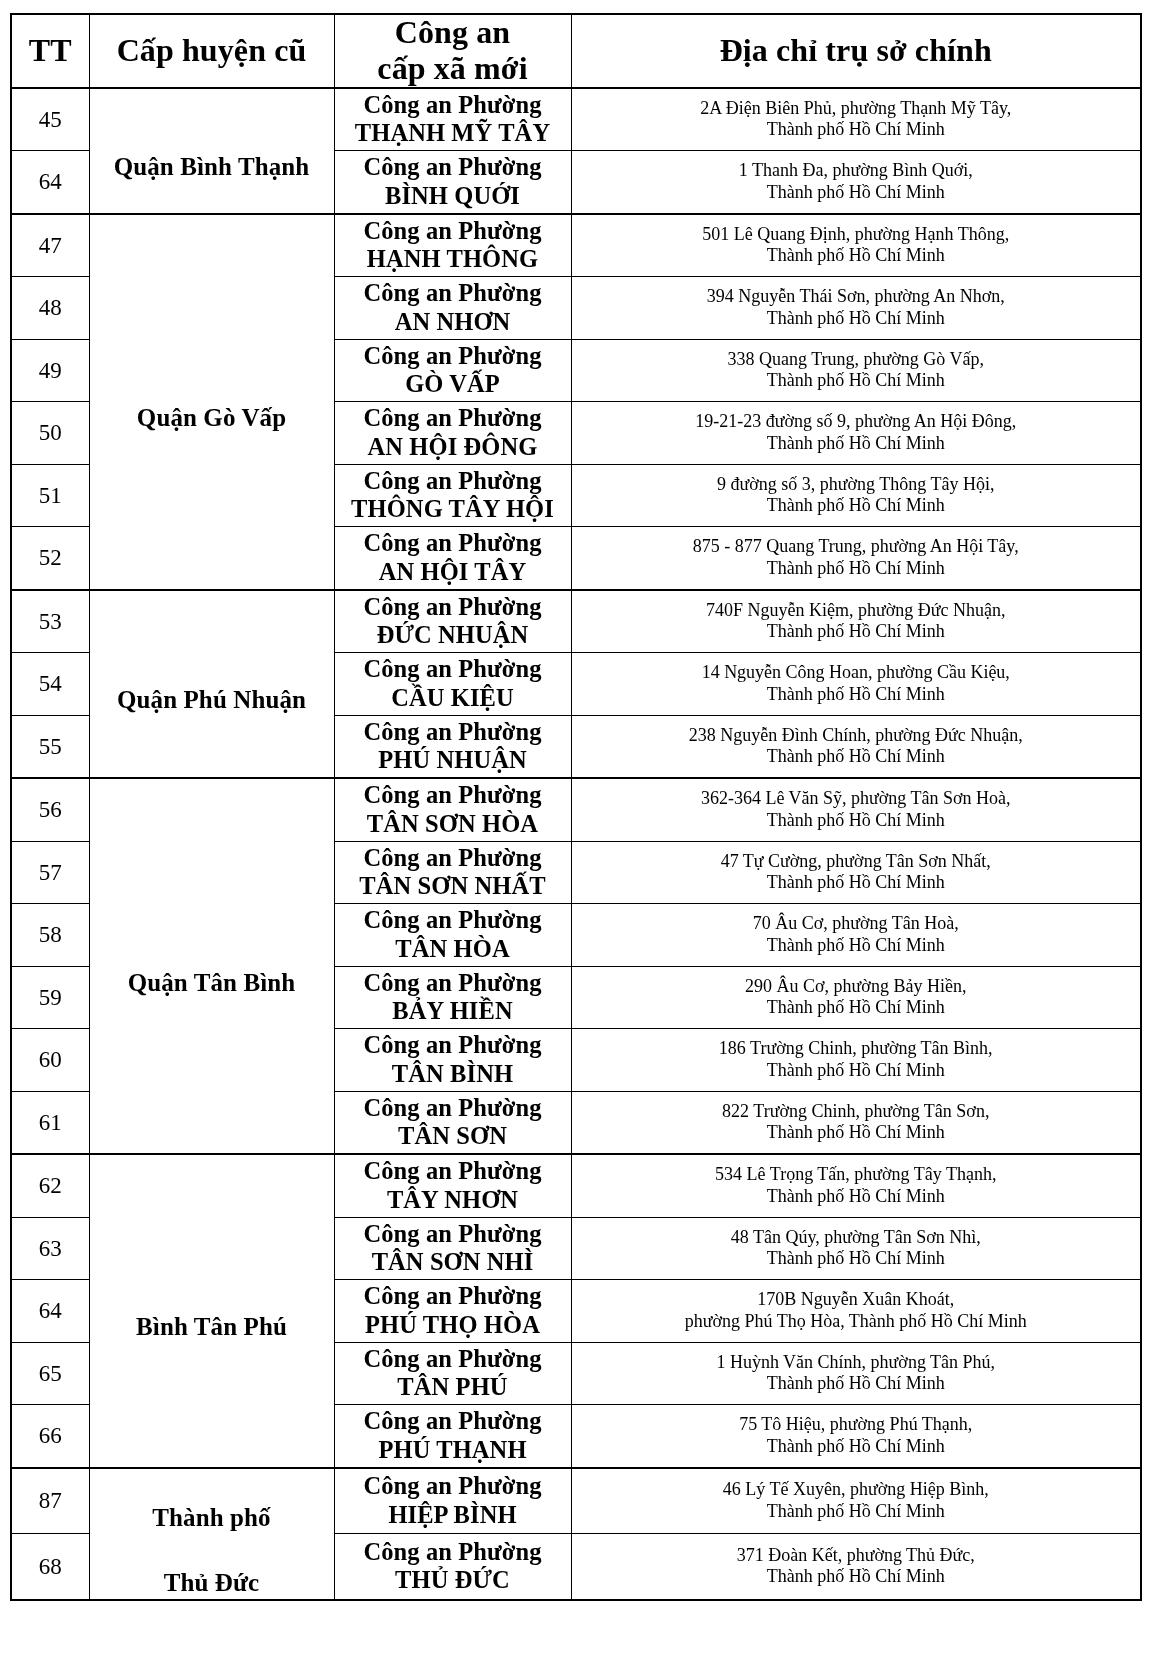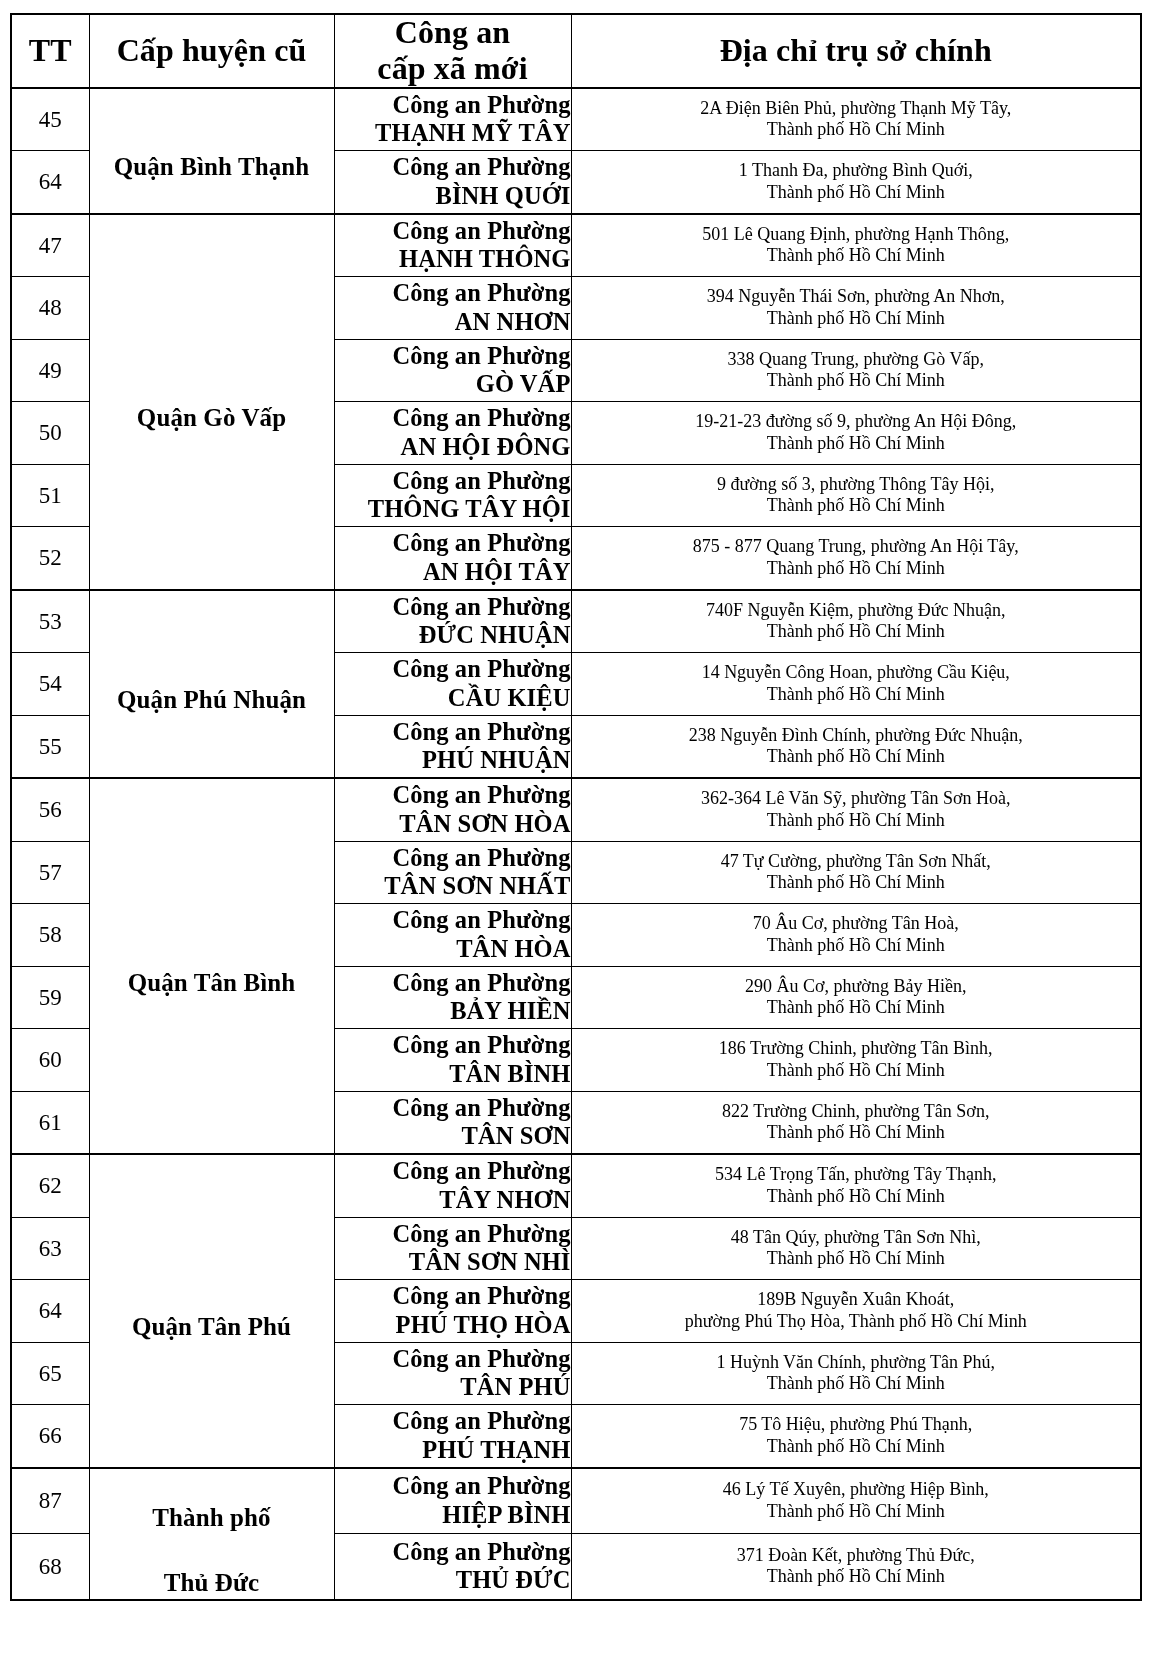--- a/index.html
+++ b/index.html
@@ -78,21 +78,21 @@
   td.district-cell .dl { display: block; margin-top: 32px; }
 
   td.ward-cell {
     font-size: 24.5px;
     font-weight: bold;
     line-height: 1.18;
     letter-spacing: 0.1px;
     padding: 1px 0 0 0;
   }
   td.ward-cell .w-prefix,
-  td.ward-cell .w-name { display: block; white-space: nowrap; text-align: right; }
+  td.ward-cell .w-name { display: block; white-space: nowrap; }
 
   td.address-cell {
     font-size: 18px;
     font-weight: normal;
     line-height: 1.2;
     padding: 1px 4px 0 4px;
   }
   td.address-cell .a-line { display: block; white-space: nowrap; }
 
   
@@ -320,21 +320,21 @@
             <span class="w-name">TÂN SƠN</span>
           </td>
           <td class="address-cell">
             <span class="a-line">822 Trường Chinh, phường Tân Sơn,</span>
             <span class="a-line">Thành phố Hồ Chí Minh</span>
           </td>
         </tr>
         <tr class="group-start">
           <td class="tt-cell">62</td>
           <td class="district-cell" rowspan="5">
-            <span class="dl">Quận Tân Phú</span>
+            <span class="dl">Bình Tân Phú</span>
           </td>
           <td class="ward-cell">
             <span class="w-prefix">Công an Phường</span>
             <span class="w-name">TÂY NHƠN</span>
           </td>
           <td class="address-cell">
             <span class="a-line">534 Lê Trọng Tấn, phường Tây Thạnh,</span>
             <span class="a-line">Thành phố Hồ Chí Minh</span>
           </td>
         </tr>
@@ -349,21 +349,21 @@
             <span class="a-line">Thành phố Hồ Chí Minh</span>
           </td>
         </tr>
         <tr>
           <td class="tt-cell">64</td>
           <td class="ward-cell">
             <span class="w-prefix">Công an Phường</span>
             <span class="w-name">PHÚ THỌ HÒA</span>
           </td>
           <td class="address-cell">
-            <span class="a-line">189B Nguyễn Xuân Khoát,</span>
+            <span class="a-line">170B Nguyễn Xuân Khoát,</span>
             <span class="a-line">phường Phú Thọ Hòa, Thành phố Hồ Chí Minh</span>
           </td>
         </tr>
         <tr>
           <td class="tt-cell">65</td>
           <td class="ward-cell">
             <span class="w-prefix">Công an Phường</span>
             <span class="w-name">TÂN PHÚ</span>
           </td>
           <td class="address-cell">

